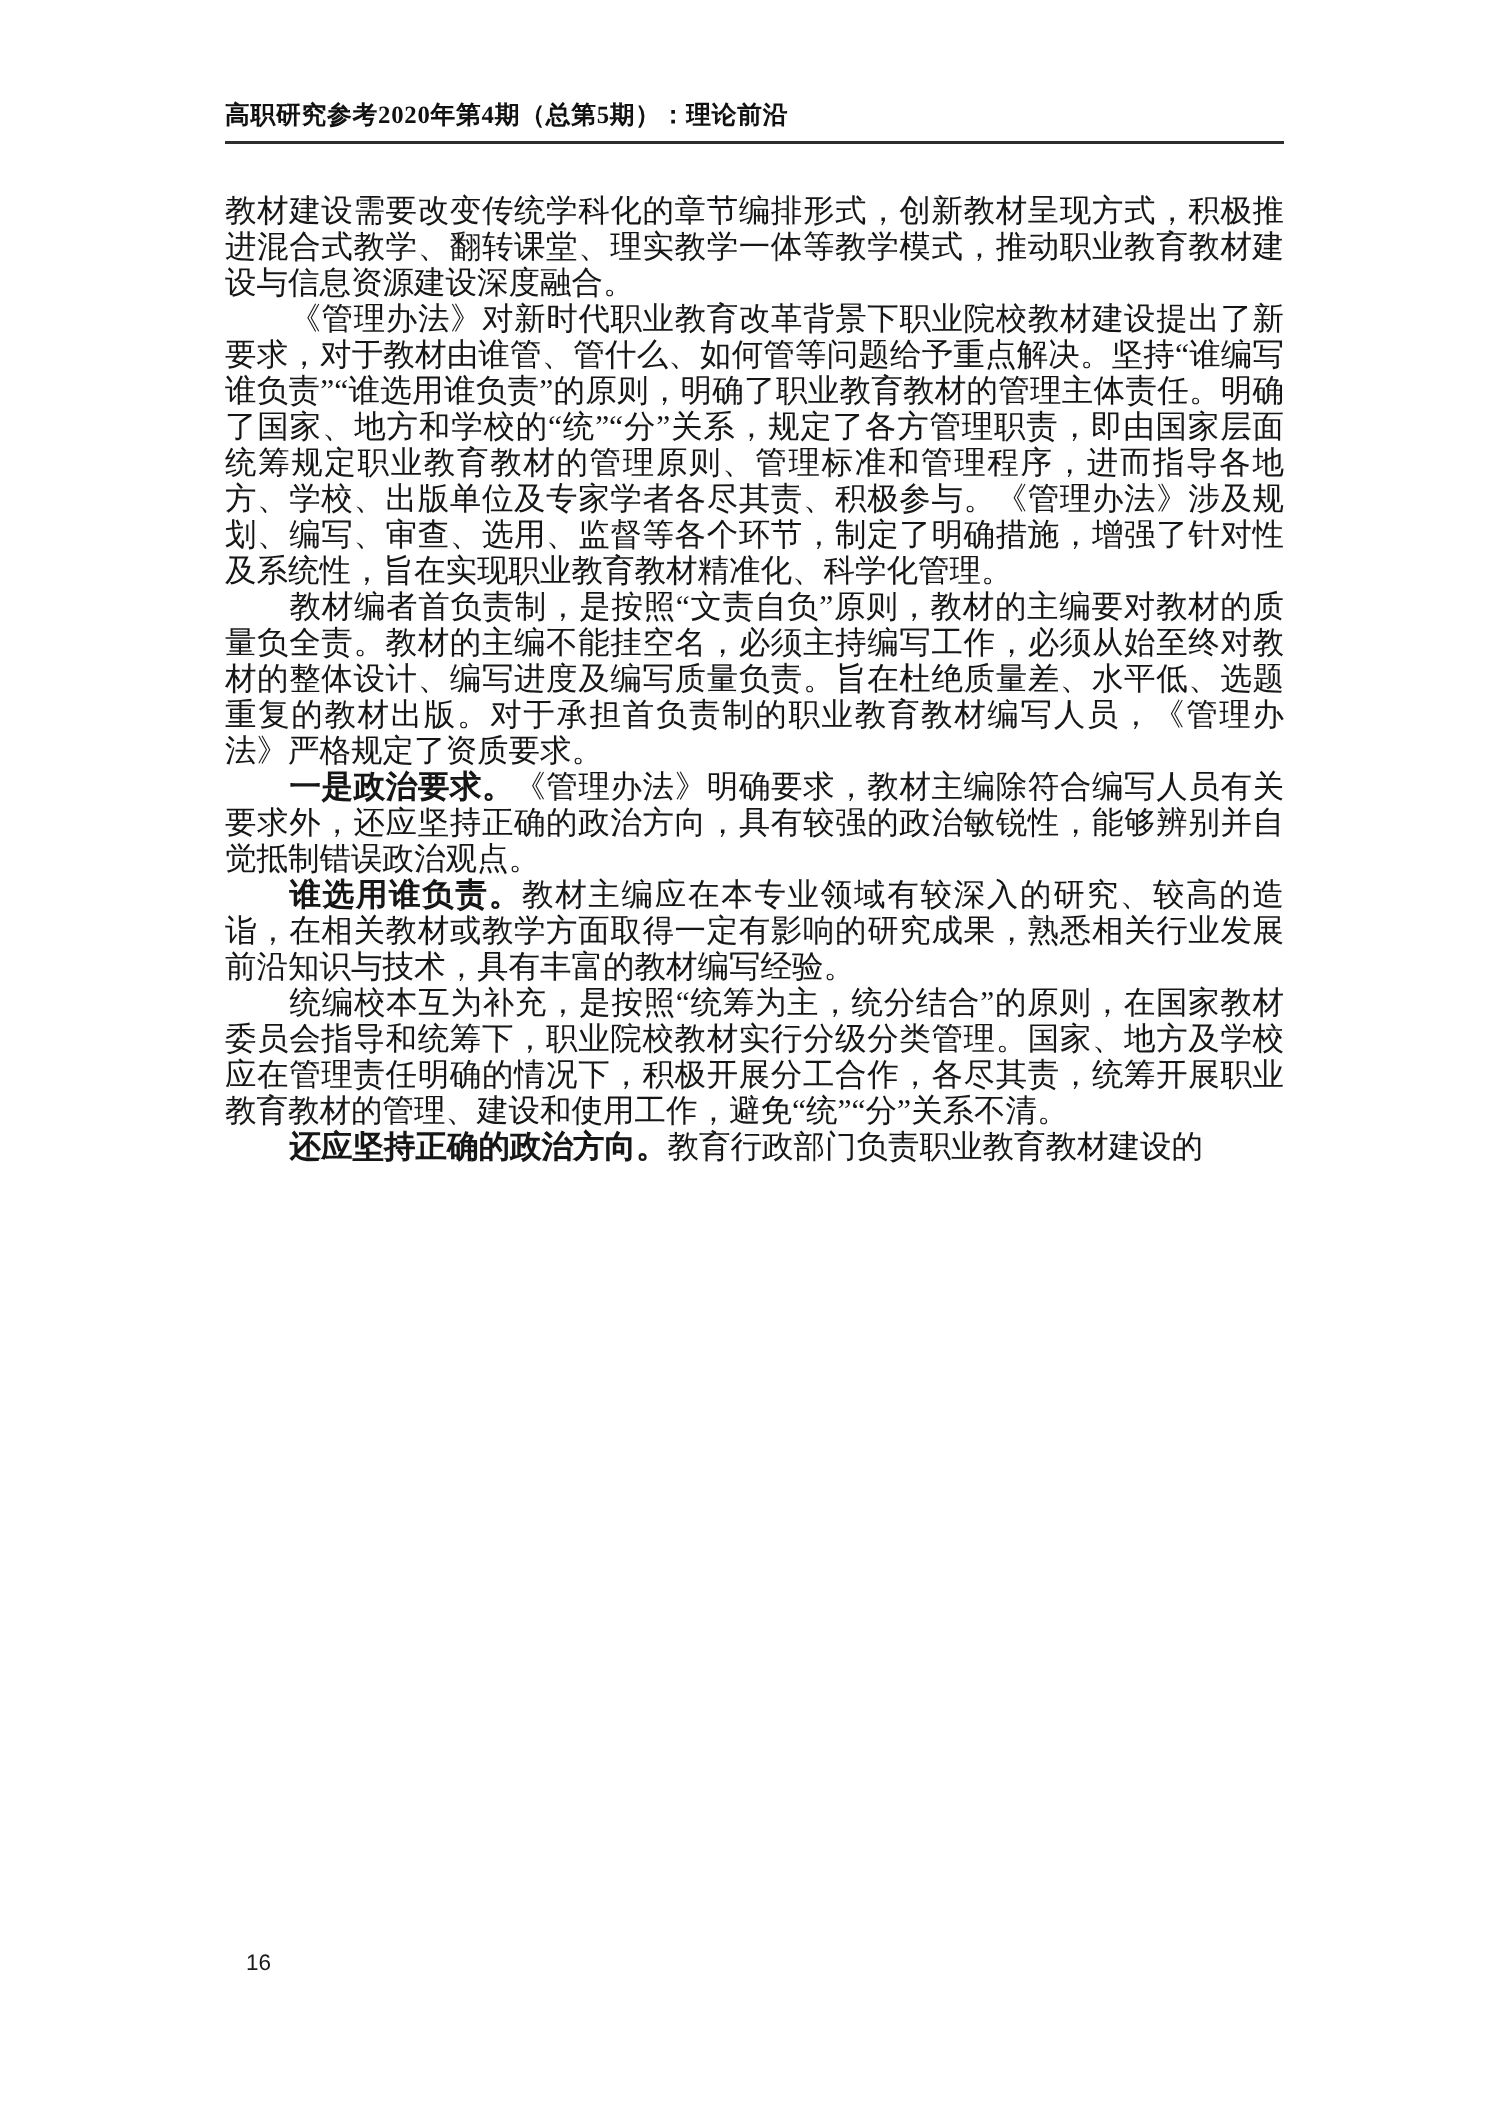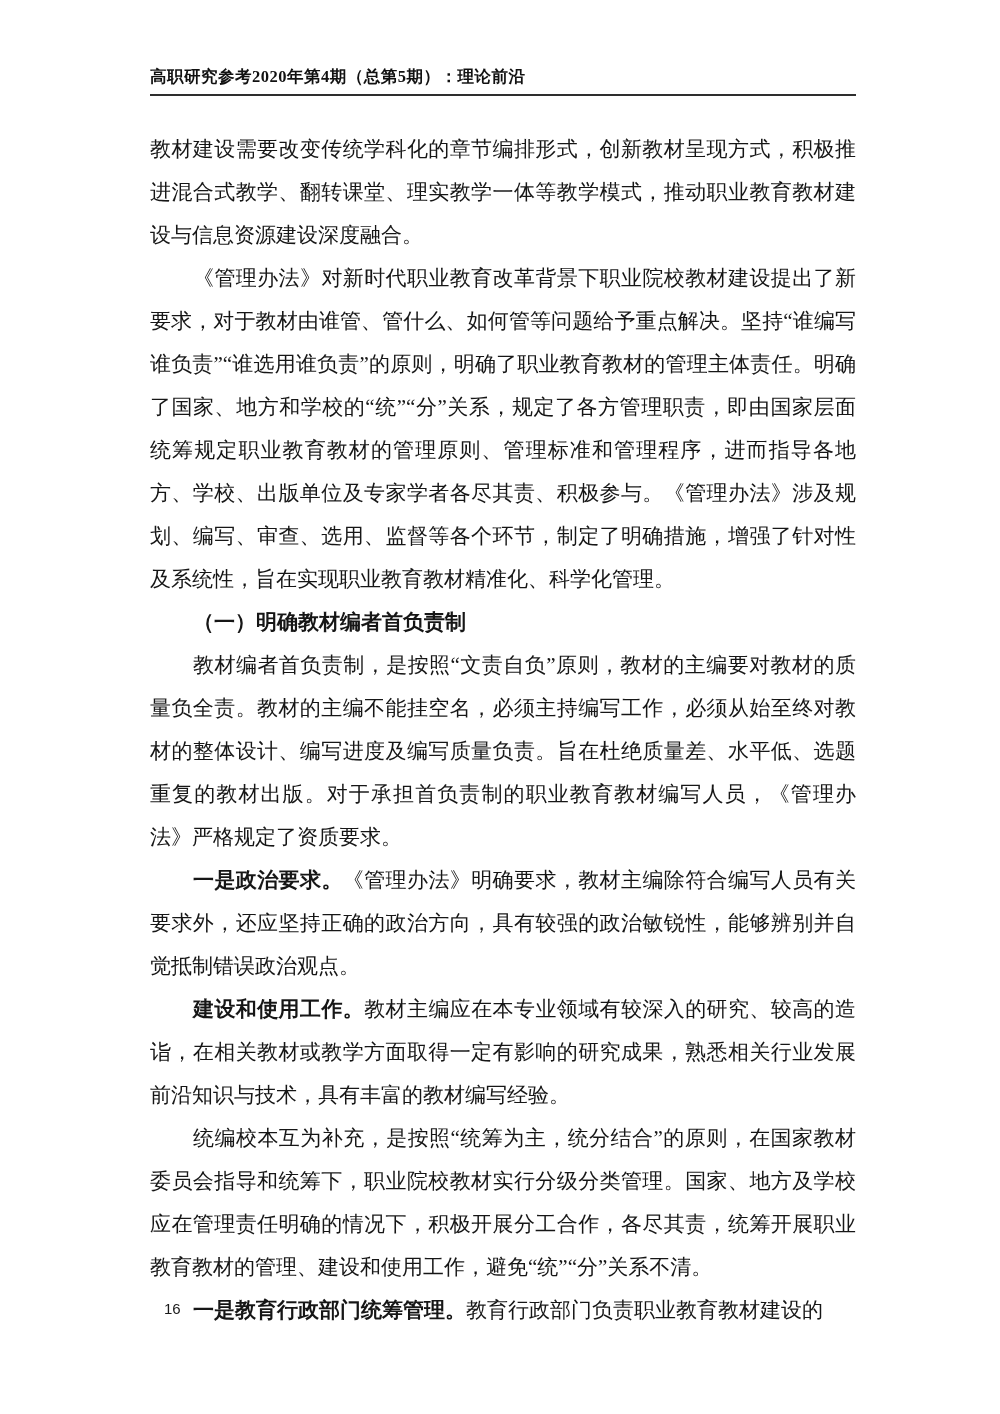--- a/index.html
+++ b/index.html
@@ -30,21 +30,21 @@
     width: 706px;
     height: 2px;
     background: #2e2e2e;
   }
   .document-body {
     position: absolute;
     left: 150px;
     top: 128px;
     width: 706px;
     font-size: 21px;
-    line-height: 43px;
+    line-height: 24px;
     text-align: justify;
     text-align-last: left;
     color: #161616;
   }
   .document-body p {
     margin: 0;
     padding: 0;
   }
   .indent { text-indent: 43px; }
   .heading { font-weight: bold; }
@@ -61,21 +61,20 @@
 </head>
 <body>
 
 <div class="page-header">高职研究参考2020年第4期（总第5期）：理论前沿</div>
 
 <div class="header-rule"></div>
 
 <div class="document-body">
     <p class=""><span>教材建设需要改变传统学科化的章节编排形式，创新教材呈现方式，积极推进混合式教学、翻转课堂、理实教学一体等教学模式，推动职业教育教材建设与信息资源建设深度融合。</span></p>
     <p class="indent"><span>《管理办法》对新时代职业教育改革背景下职业院校教材建设提出了新要求，对于教材由谁管、管什么、如何管等问题给予重点解决。坚持“谁编写谁负责”“谁选用谁负责”的原则，明确了职业教育教材的管理主体责任。明确了国家、地方和学校的“统”“分”关系，规定了各方管理职责，即由国家层面统筹规定职业教育教材的管理原则、管理标准和管理程序，进而指导各地方、学校、出版单位及专家学者各尽其责、积极参与。《管理办法》涉及规划、编写、审查、选用、监督等各个环节，制定了明确措施，增强了针对性及系统性，旨在实现职业教育教材精准化、科学化管理。</span></p>
-    <p class="heading indent"><span>（一）明确教材编者首负责制</span></p>
     <p class="indent"><span>教材编者首负责制，是按照“文责自负”原则，教材的主编要对教材的质量负全责。教材的主编不能挂空名，必须主持编写工作，必须从始至终对教材的整体设计、编写进度及编写质量负责。旨在杜绝质量差、水平低、选题重复的教材出版。对于承担首负责制的职业教育教材编写人员，《管理办法》严格规定了资质要求。</span></p>
     <p class="indent"><span class="lead">一是政治要求。</span><span>《管理办法》明确要求，教材主编除符合编写人员有关要求外，还应坚持正确的政治方向，具有较强的政治敏锐性，能够辨别并自觉抵制错误政治观点。</span></p>
-    <p class="indent"><span class="lead">建设和使用工作。</span><span>教材主编应在本专业领域有较深入的研究、较高的造诣，在相关教材或教学方面取得一定有影响的研究成果，熟悉相关行业发展前沿知识与技术，具有丰富的教材编写经验。</span></p>
+    <p class="indent"><span class="lead">谁选用谁负责。</span><span>教材主编应在本专业领域有较深入的研究、较高的造诣，在相关教材或教学方面取得一定有影响的研究成果，熟悉相关行业发展前沿知识与技术，具有丰富的教材编写经验。</span></p>
     <p class="indent"><span>统编校本互为补充，是按照“统筹为主，统分结合”的原则，在国家教材委员会指导和统筹下，职业院校教材实行分级分类管理。国家、地方及学校应在管理责任明确的情况下，积极开展分工合作，各尽其责，统筹开展职业教育教材的管理、建设和使用工作，避免“统”“分”关系不清。</span></p>
-    <p class="indent"><span class="lead">一是教育行政部门统筹管理。</span><span>教育行政部门负责职业教育教材建设的</span></p>
+    <p class="indent"><span class="lead">还应坚持正确的政治方向。</span><span>教育行政部门负责职业教育教材建设的</span></p>
   </div>
 
 <div class="page-number">16</div>
 
 </body></html>

